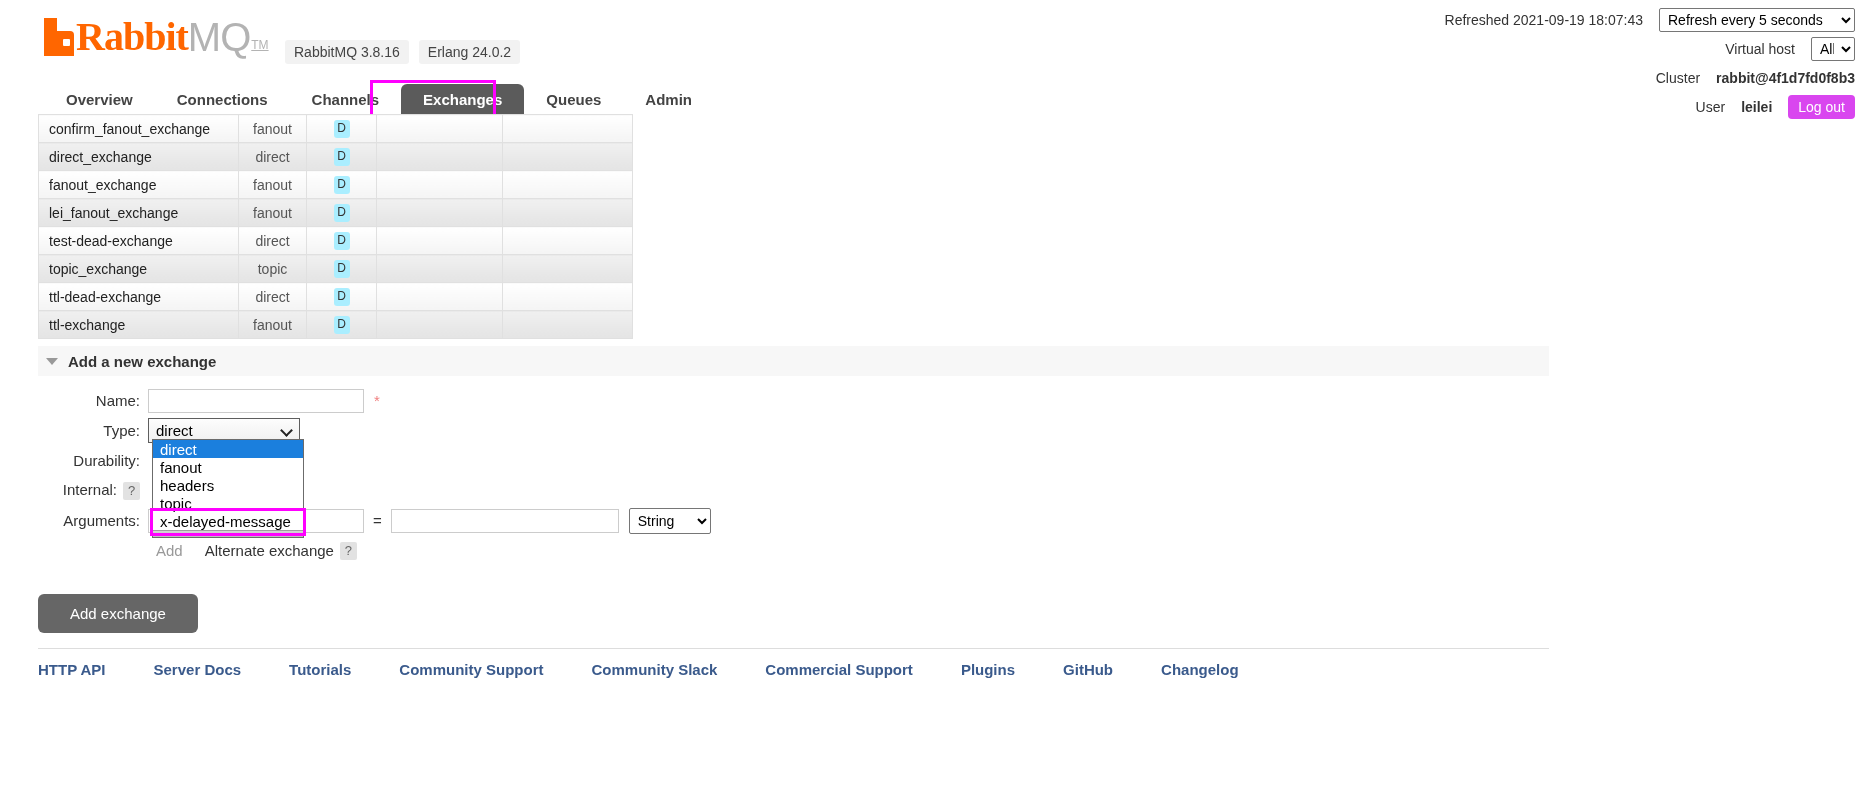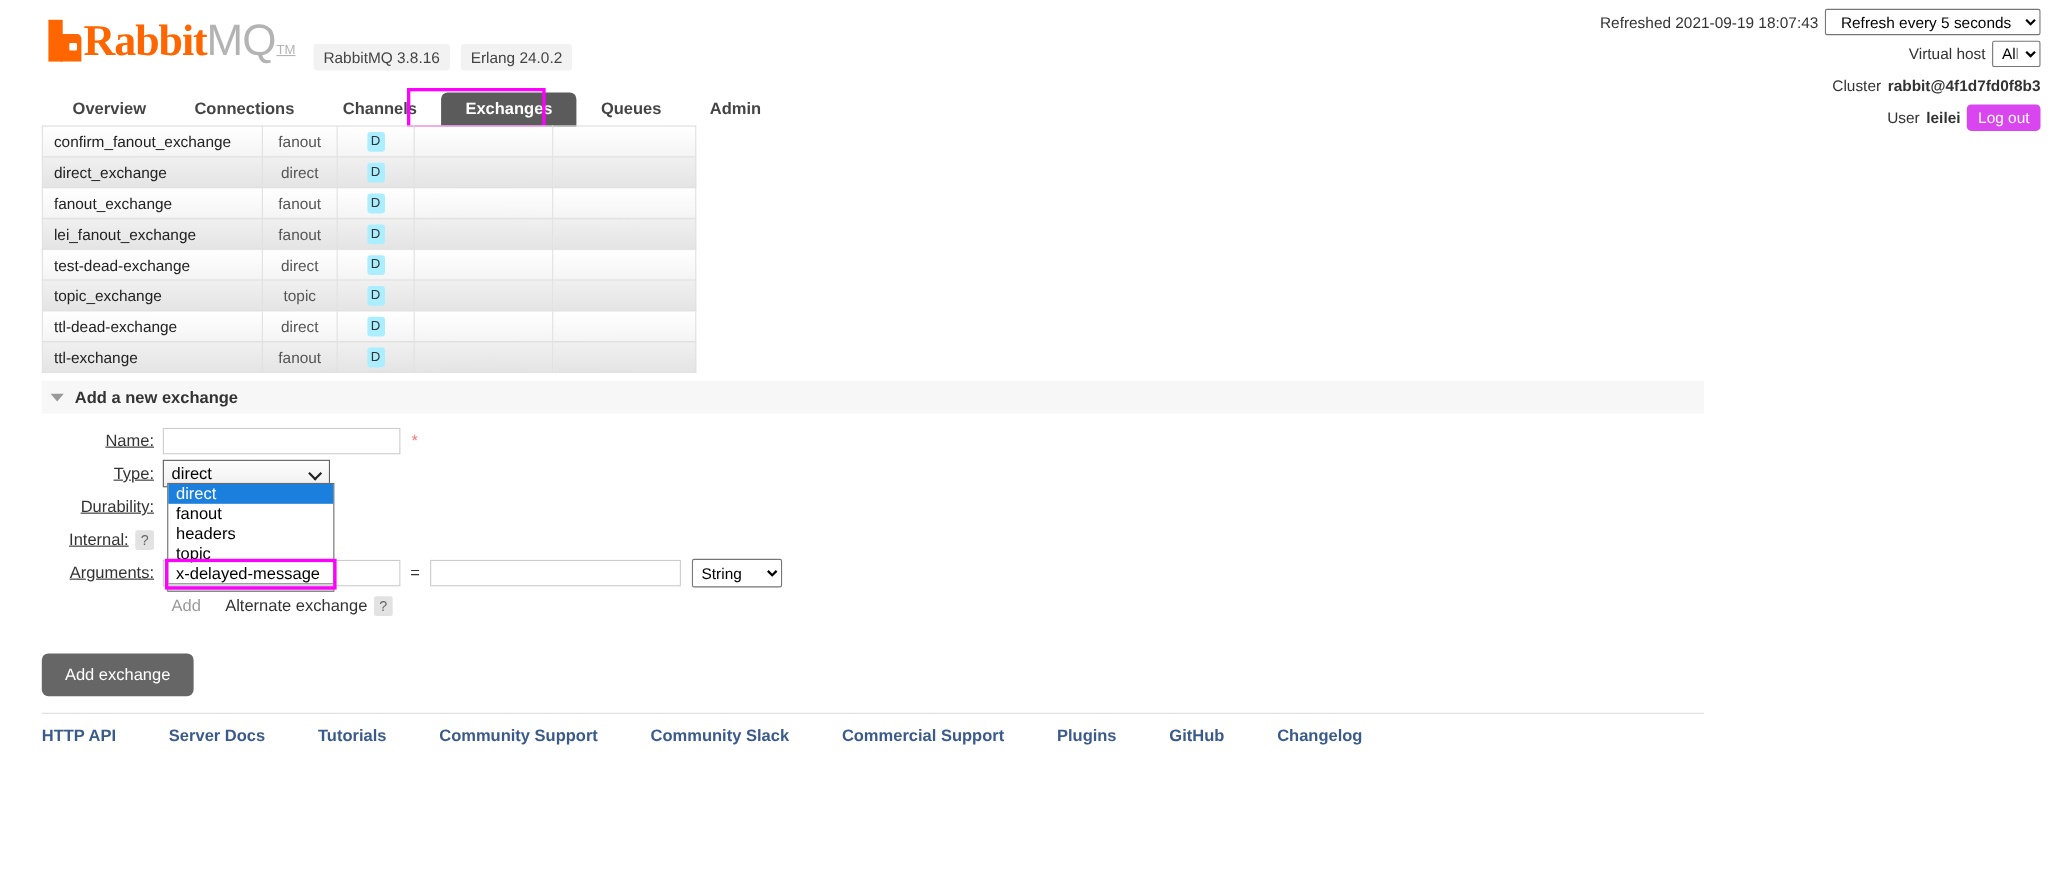--- a/index.html
+++ b/index.html
@@ -58,35 +58,35 @@
     font-size: 14px; padding: 4px 9px; border-radius: 3px;
     white-space: nowrap;
   }
 
   .header-right {
     position: absolute; right: 18px; top: 8px;
     text-align: right; font-size: 14px; color: #333;
   }
   .hr-row {
     display: flex; align-items: center; justify-content: flex-end;
-    gap: 6px; margin-bottom: 5px; height: 24px;
+    gap: 16px; margin-bottom: 5px; height: 24px;
   }
   .hr-label { color: #333; font-size: 14px; white-space: nowrap; }
   .hr-strong { font-weight: bold; }
 
   select.ui-select {
     font-family: "Liberation Sans", sans-serif;
     font-size: 14px; color: #000;
     background: #fff;
     border: 1px solid #767676;
     border-radius: 2px;
     padding: 2px 4px;
     height: 24px;
   }
-  select.refresh-select { width: 196px; text-align: center; }
+  select.refresh-select { width: 196px; }
   select.vhost-select { width: 44px; }
   select.argtype-select { width: 82px; height: 26px; }
 
   .logout-btn {
     background: #d946ef; color: #fff;
     font-size: 14px; font-weight: normal;
     border: none; border-radius: 4px;
     padding: 4px 10px; cursor: pointer;
     font-family: "Liberation Sans", sans-serif;
   }
@@ -158,21 +158,20 @@
 
   .form { position: absolute; left: 0; top: 386px; }
   .form-row {
     display: flex; align-items: center;
     height: 29px; margin-bottom: 1px;
   }
   .form-label {
     width: 148px; text-align: right;
     font-size: 15px; color: #333; padding-right: 8px;
     white-space: nowrap;
-    text-decoration: underline;
   }
   .helpq {
     display: inline-block;
     background: #e2e2e2; color: #666;
     font-size: 13px; line-height: 17px;
     width: 17px; height: 18px;
     text-align: center; border-radius: 2px;
     margin-left: 6px; cursor: pointer;
   }
   input.txt {
@@ -240,21 +239,21 @@
     font-size: 15px; color: #999; margin-left: 8px; cursor: pointer;
   }
   .alt-exchange {
     font-size: 15px; font-weight: normal; color: #333; margin-left: 22px;
   }
 
   .add-exchange-btn {
     position: absolute; left: 38px; top: 594px;
     background: #666; color: #fff;
     font-size: 15px; border: none; border-radius: 6px;
-    padding: 11px 21px; cursor: pointer;
+    padding: 11px 32px; cursor: pointer;
     font-family: "Liberation Sans", sans-serif;
   }
 
   
   .footer {
     position: absolute; left: 38px; top: 648px;
     width: 1511px;
   }
   .footer hr {
     border: none; border-top: 1px solid #ddd; margin: 0 0 12px 0;

